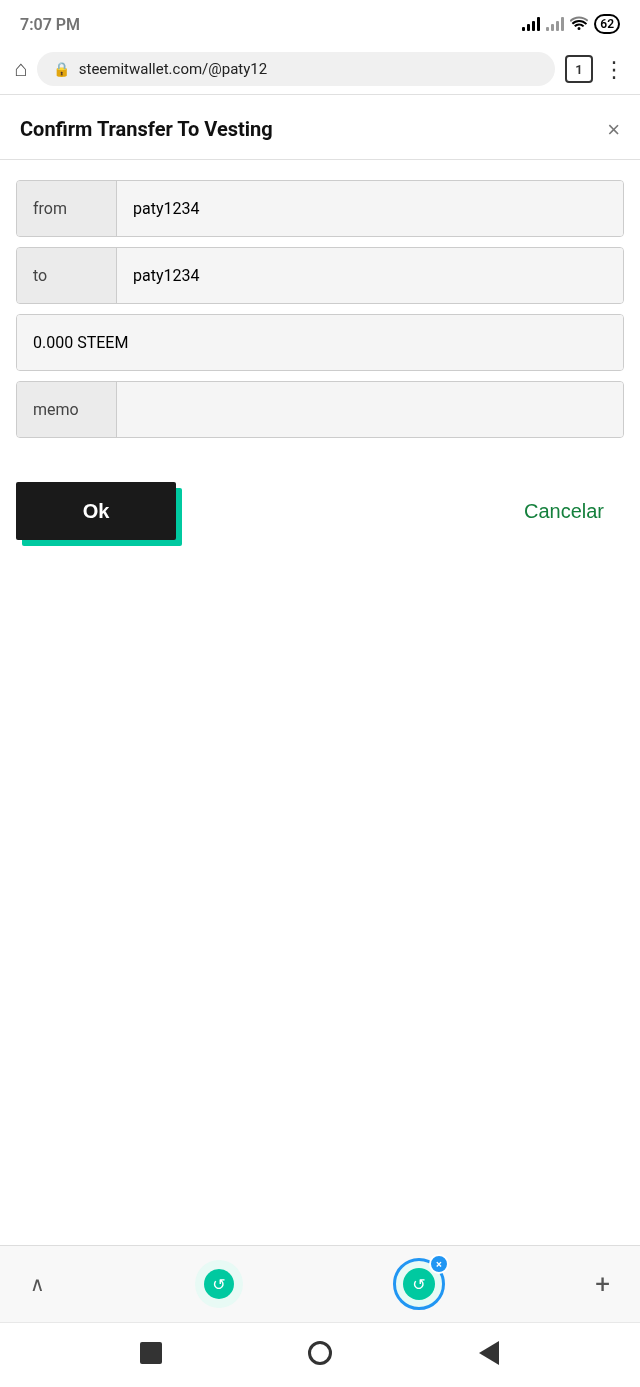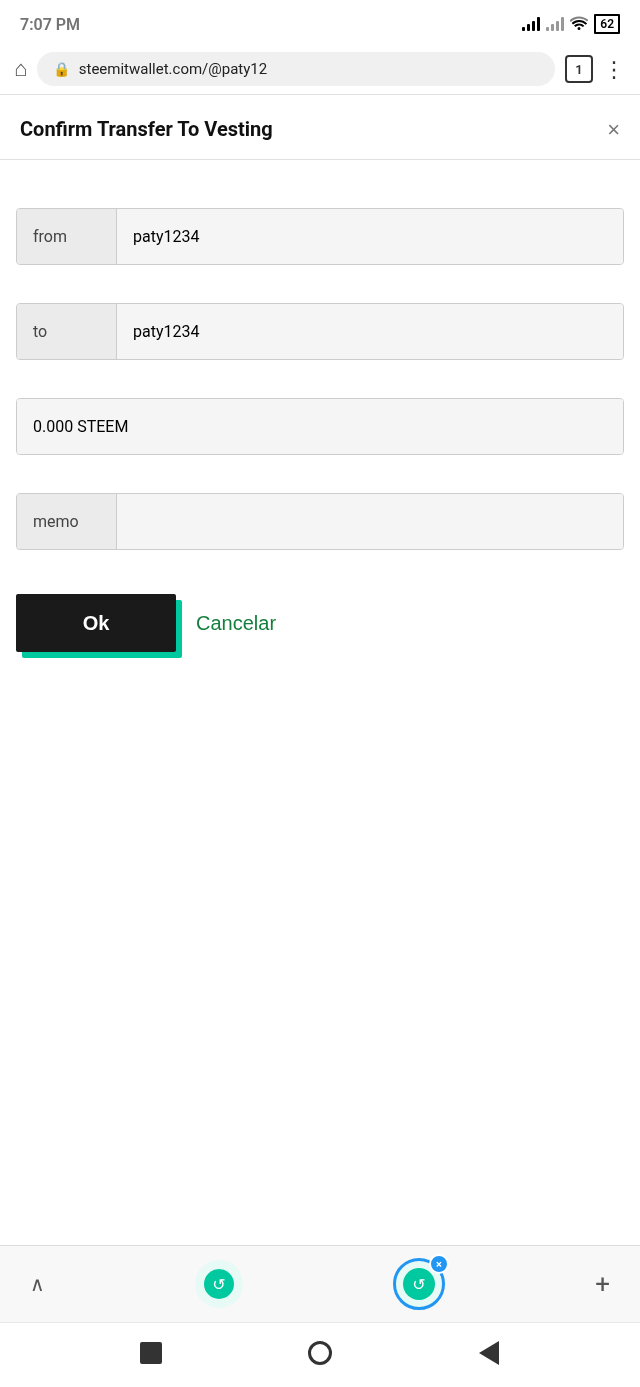--- a/index.html
+++ b/index.html
@@ -45,21 +45,21 @@
       border-radius: 1px;
     }
     .wifi-icon {
       font-size: 14px;
       color: #000;
     }
     .battery-box {
       display: flex;
       align-items: center;
       border: 2px solid #000;
-      border-radius: 1px;
+      border-radius: 10px;
       padding: 1px 4px;
       font-size: 12px;
       font-weight: 600;
       position: relative;
     }
 
     
     .browser-bar {
       display: flex;
       align-items: center;
@@ -141,21 +141,20 @@
       display: flex;
       flex-direction: column;
       gap: 10px;
     }
     .form-row {
       display: flex;
       border: 1px solid #ccc;
       border-radius: 4px;
       overflow: hidden;
       background: #f5f5f5;
-      margin-top: 28px;
     }
     .form-label {
       background: #ebebeb;
       padding: 18px 16px;
       font-size: 16px;
       color: #444;
       min-width: 100px;
       display: flex;
       align-items: center;
       border-right: 1px solid #ccc;
@@ -169,21 +168,21 @@
       display: flex;
       align-items: center;
     }
     .form-value.empty {
       background: #f5f5f5;
     }
 
     
     .button-row {
       display: flex;
-      justify-content: flex-start;
+      justify-content: space-between;
       align-items: center;
       padding: 24px 16px 20px 16px;
     }
     .ok-btn-wrapper {
       position: relative;
     }
     .ok-btn-shadow {
       position: absolute;
       bottom: -6px;
       right: -6px;

